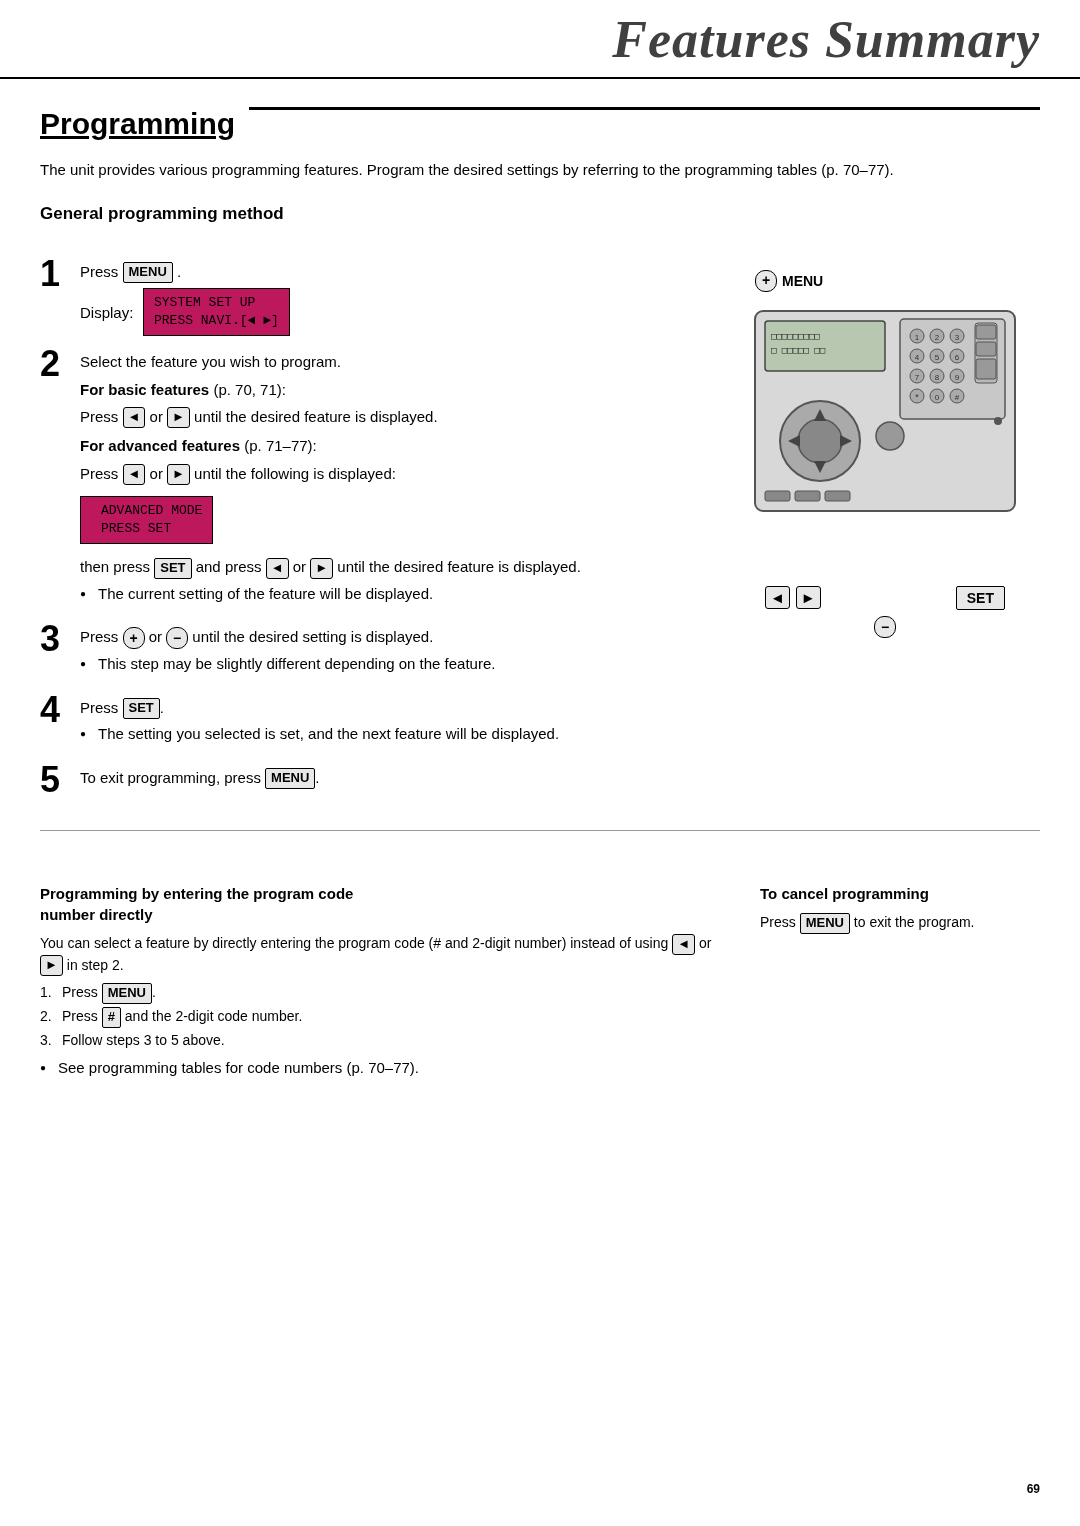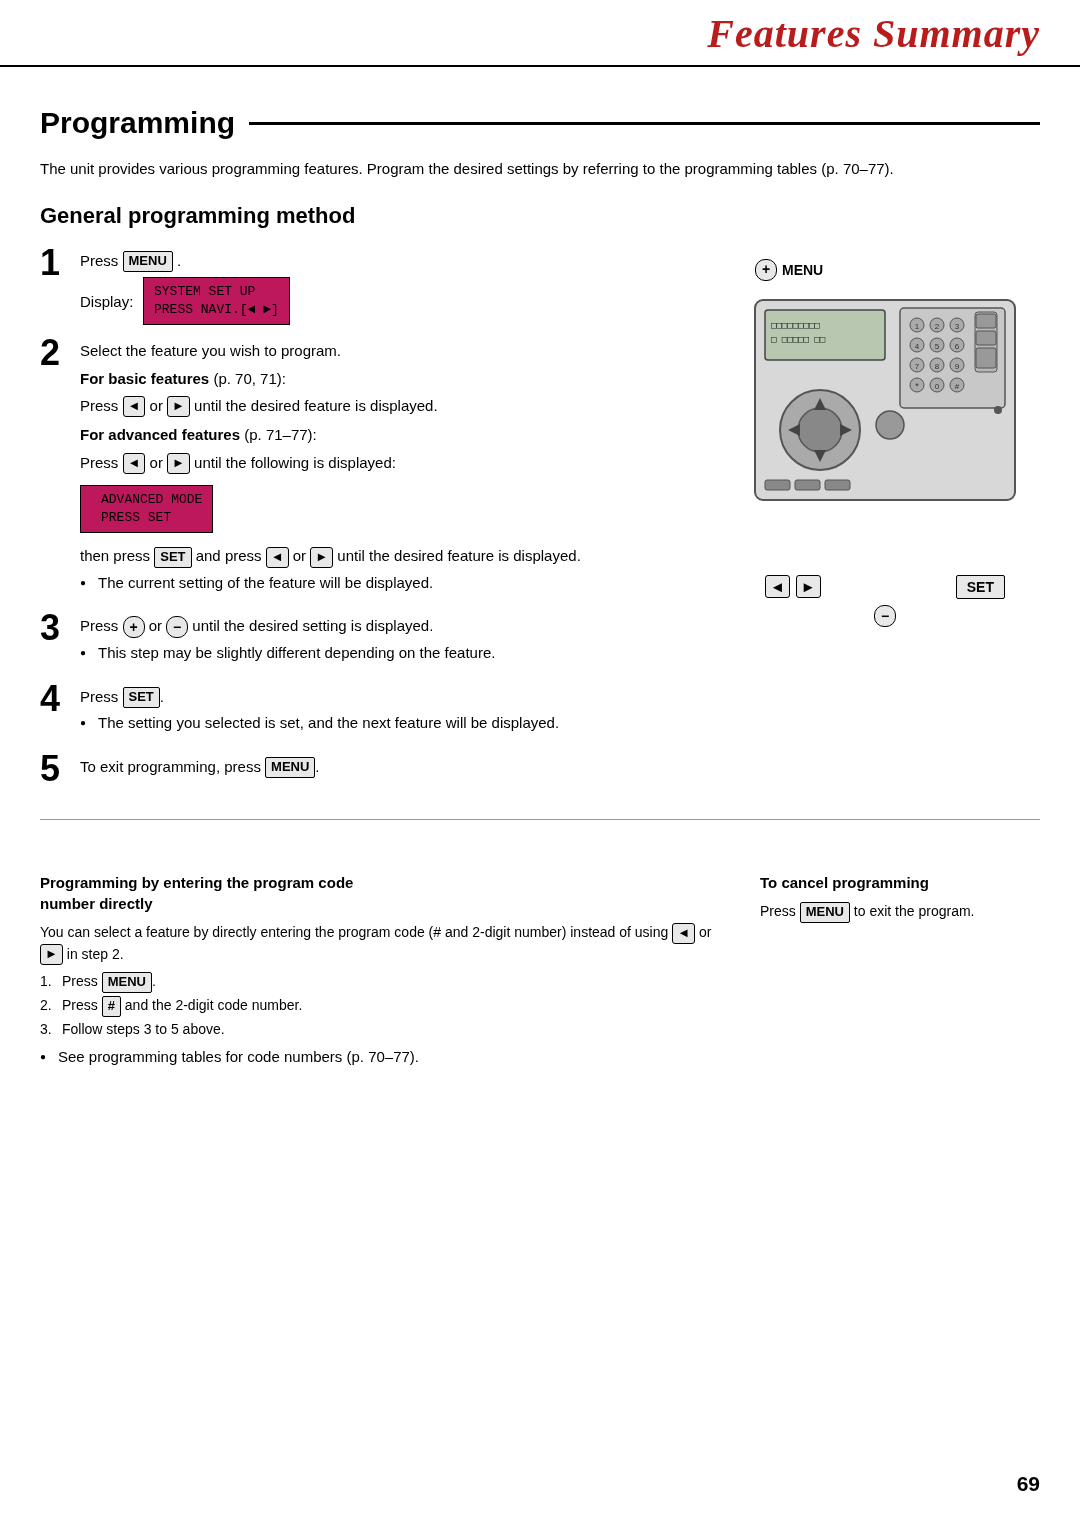--- a/index.html
+++ b/index.html
@@ -16,38 +16,38 @@
     
     .page-header {
       background: #fff;
       padding: 10px 40px 0 40px;
       text-align: right;
       border-bottom: 2px solid #000;
       padding-bottom: 8px;
     }
     .page-title {
       font-family: 'Times New Roman', Times, serif;
-      font-size: 40px;
+      font-size: 52px;
       font-style: italic;
       font-weight: bold;
-      color: #b91c1c;
+      color: #404040;
       letter-spacing: 1px;
     }
 
     
     .main-content {
       padding: 20px 40px 30px 40px;
     }
 
     
     .section-heading {
       display: flex;
-      align-items: center;
       margin-bottom: 18px;
-      margin-top: 19px;
+      margin-top: 8px;
+      text-decoration: underline;
     }
     .section-heading h1 {
       font-size: 30px;
       font-weight: bold;
       font-family: Arial, Helvetica, sans-serif;
       white-space: nowrap;
       margin-right: 14px;
     }
     .heading-line {
       flex: 1;
@@ -56,23 +56,23 @@
     }
 
     .intro-text {
       font-size: 15px;
       line-height: 1.5;
       margin-bottom: 22px;
     }
 
     
     .sub-heading {
-      font-size: 22px;
-      font-weight: bold;
-      margin-bottom: 20px;
+      font-size: 17px;
+      font-weight: bold;
+      margin-bottom: 36px;
       font-family: Arial, Helvetica, sans-serif;
     }
 
     
     .two-col {
       display: flex;
       gap: 0;
     }
     .steps-col {
       flex: 1;
@@ -215,21 +215,21 @@
       position: absolute;
       left: 0;
       font-weight: normal;
     }
 
     
     .page-footer {
       position: absolute;
       bottom: 30px;
       right: 40px;
-      font-size: 21px;
+      font-size: 12px;
       font-weight: bold;
     }
 
     
     .device-svg {
       width: 280px;
       height: 300px;
     }
   </style>
 </head>

